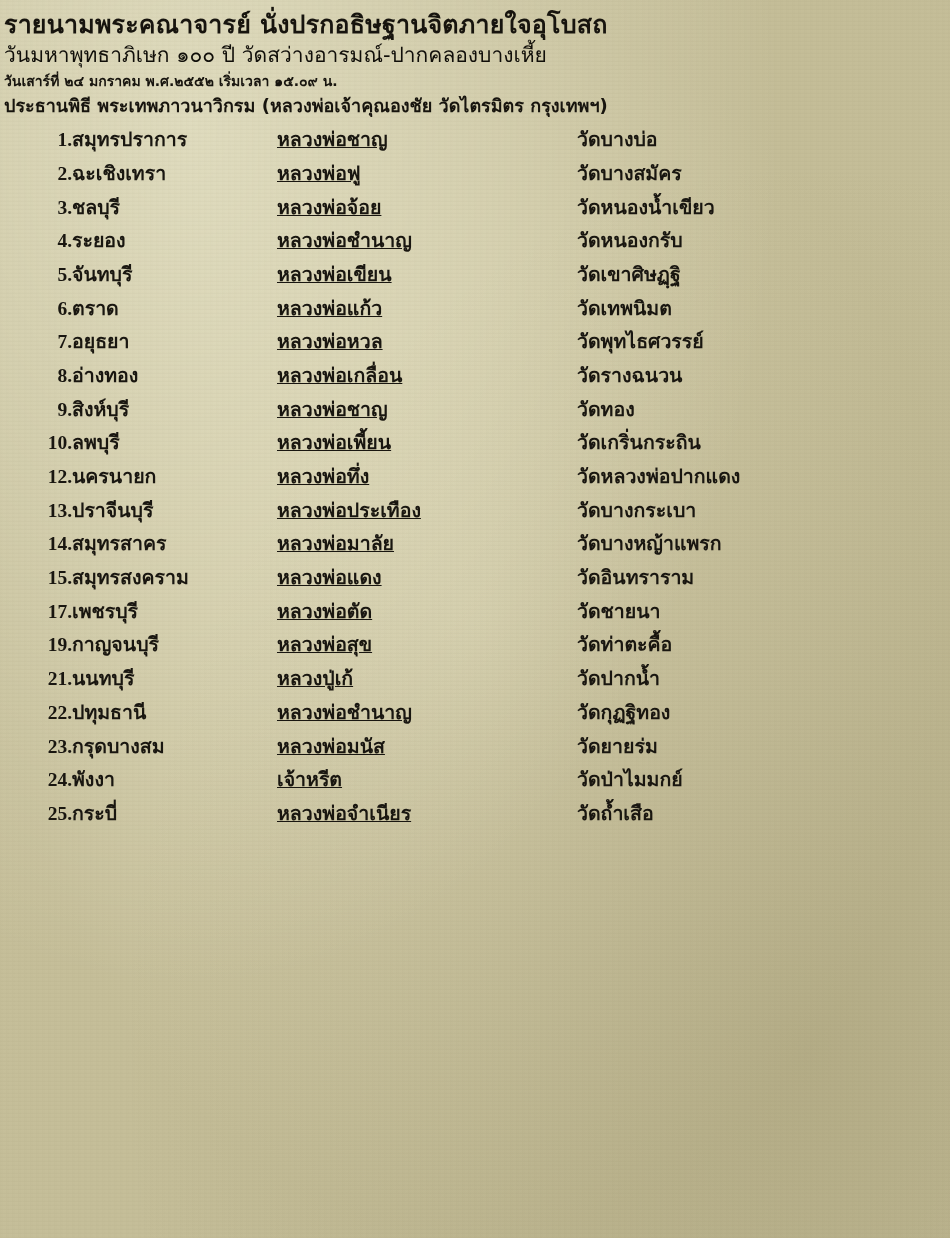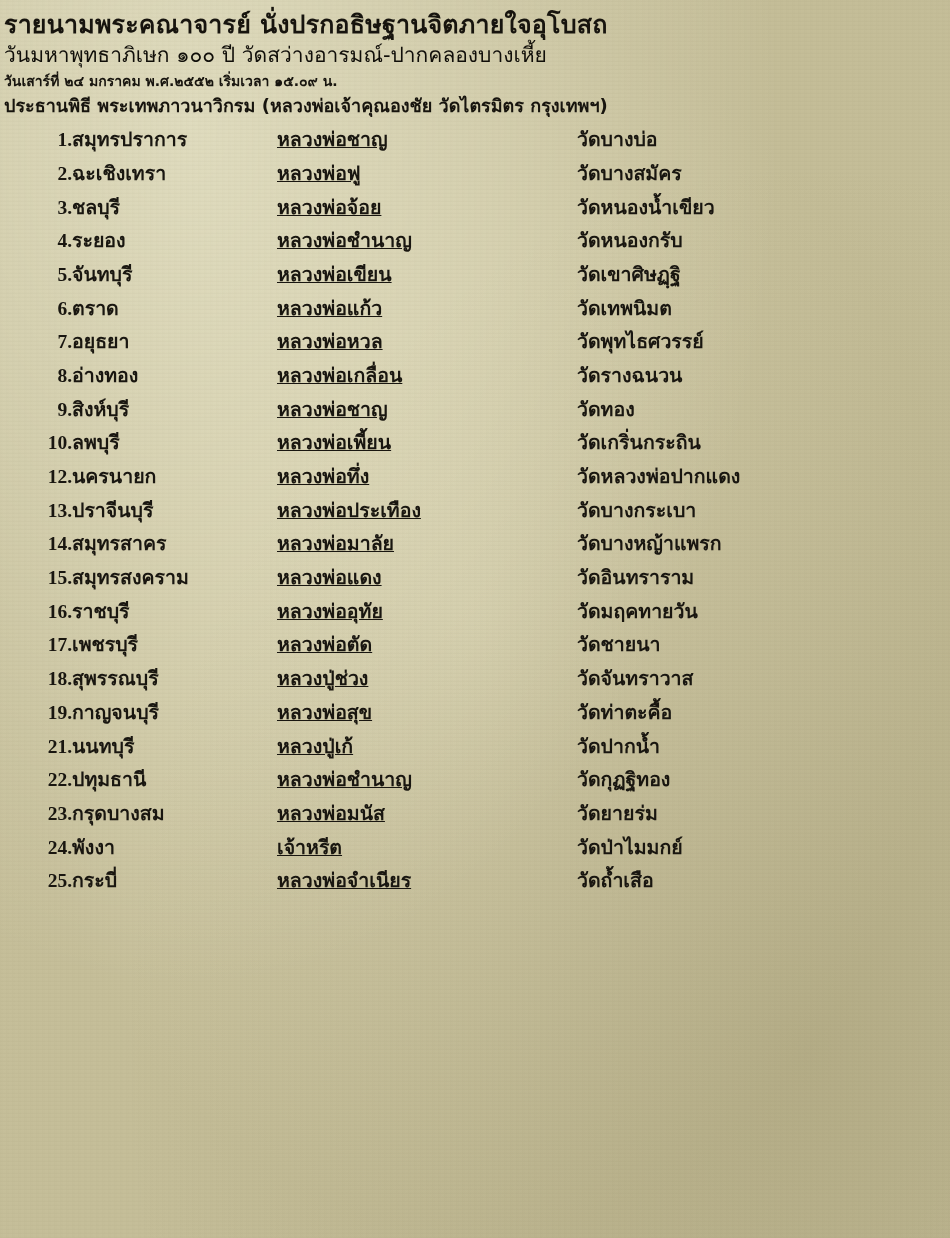--- a/index.html
+++ b/index.html
@@ -203,38 +203,26 @@
         <td class="monk">หลวงพ่อมาลัย</td>
         <td class="temple">วัดบางหญ้าแพรก</td>
       </tr>
       <tr>
         <td class="num">15.</td>
         <td class="province">สมุทรสงคราม</td>
         <td class="monk">หลวงพ่อแดง</td>
         <td class="temple">วัดอินทราราม</td>
       </tr>
       <tr>
-        <td class="num">16.</td>
-        <td class="province">ราชบุรี</td>
-        <td class="monk">หลวงพ่ออุทัย</td>
-        <td class="temple">วัดมฤคทายวัน</td>
-      </tr>
-      <tr>
         <td class="num">17.</td>
         <td class="province">เพชรบุรี</td>
         <td class="monk">หลวงพ่อตัด</td>
         <td class="temple">วัดชายนา</td>
       </tr>
       <tr>
-        <td class="num">18.</td>
-        <td class="province">สุพรรณบุรี</td>
-        <td class="monk">หลวงปู่ช่วง</td>
-        <td class="temple">วัดจันทราวาส</td>
-      </tr>
-      <tr>
         <td class="num">19.</td>
         <td class="province">กาญจนบุรี</td>
         <td class="monk">หลวงพ่อสุข</td>
         <td class="temple">วัดท่าตะคื้อ</td>
       </tr>
       <tr>
         <td class="num">21.</td>
         <td class="province">นนทบุรี</td>
         <td class="monk">หลวงปู่เก้</td>
         <td class="temple">วัดปากน้ำ</td>

